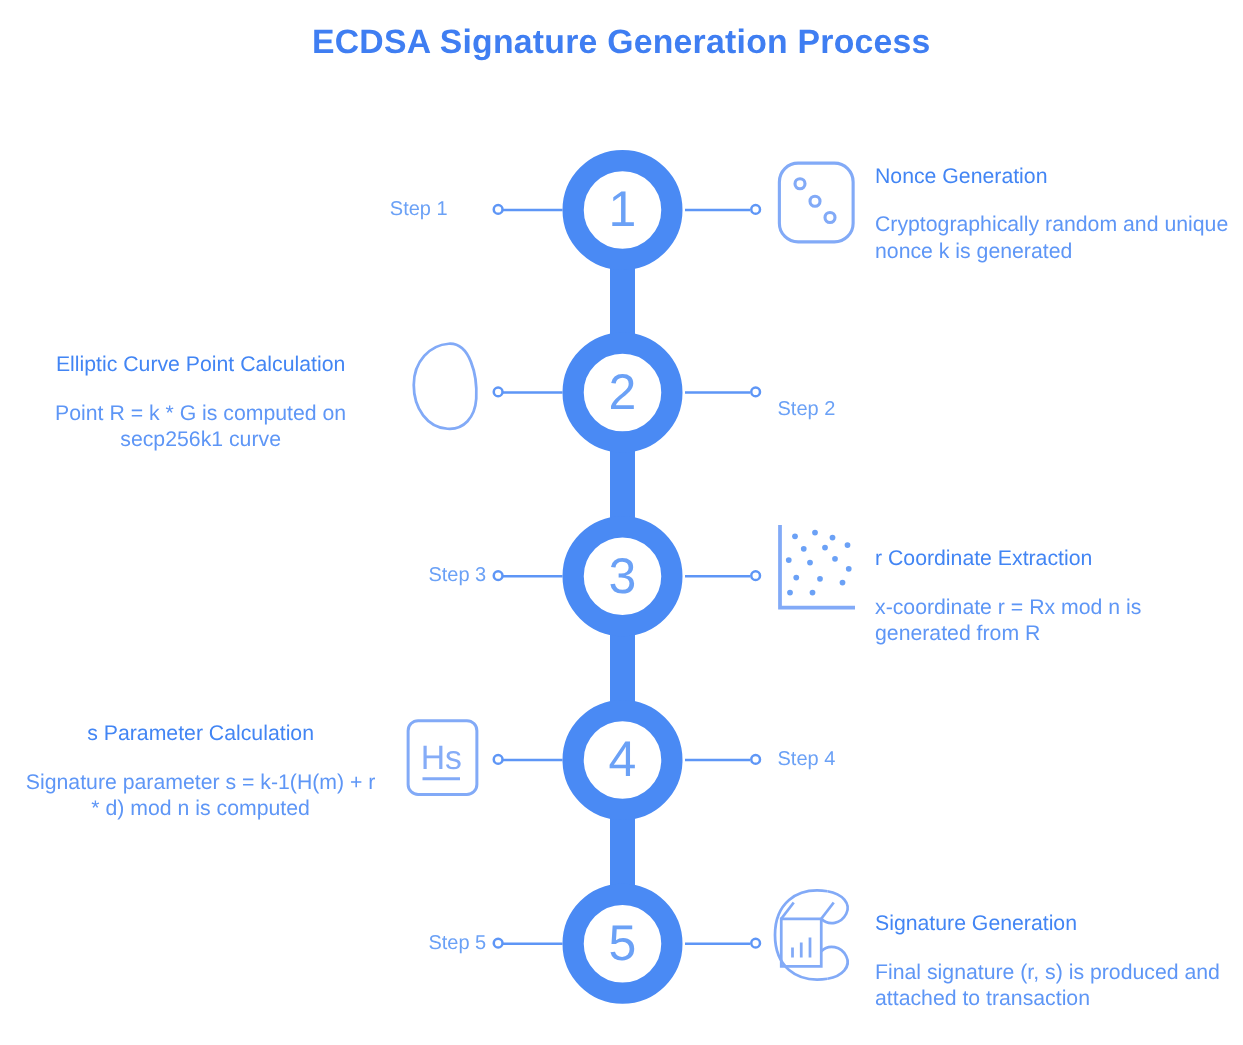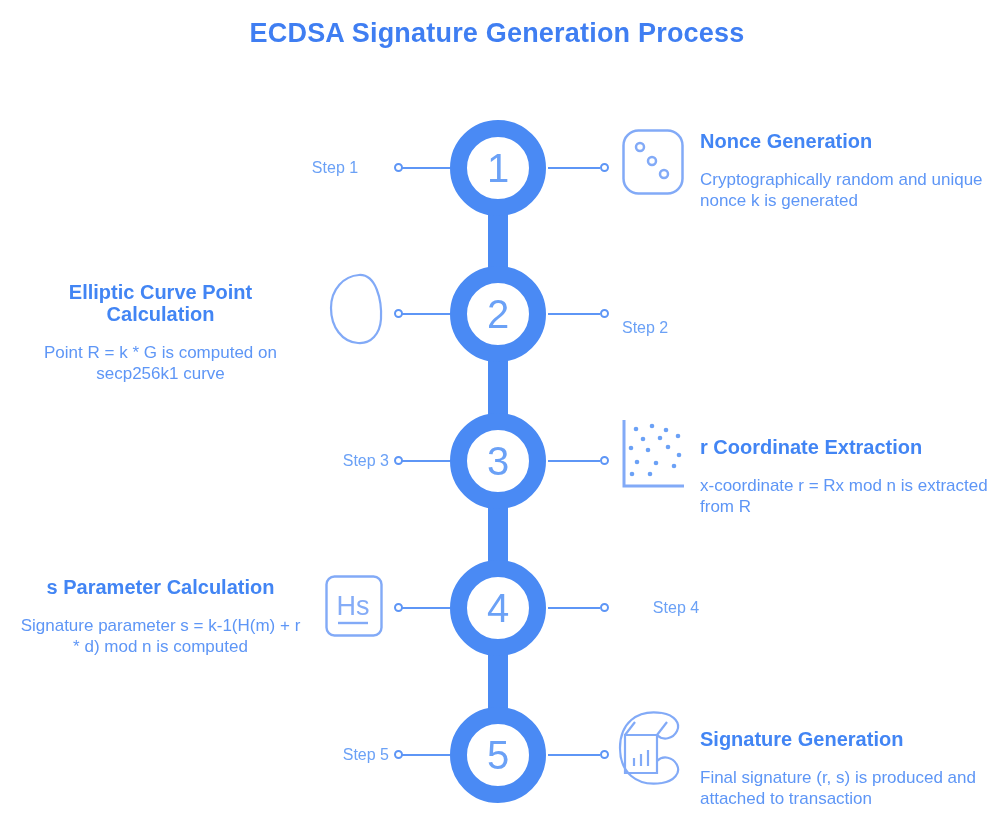--- a/index.html
+++ b/index.html
@@ -32,21 +32,21 @@
   .ring{
     position:absolute;width:9px;height:9px;border-radius:50%;
     border:2px solid #5e96f6;background:#fff;z-index:1;
   }
 
   .step-label{position:absolute;font-size:16px;color:var(--blue-light);line-height:20px;}
   .step-label.right-edge{left:281px;width:108px;text-align:right;}
   .step-label.left-edge{left:622px;width:108px;text-align:left;}
 
   .txt{position:absolute;}
-  .txt h3{font-size:20px;font-weight:bold;color:var(--blue-heading);margin:0 0 17px 0;line-height:22px;}
+  .txt h3{font-size:17px;font-weight:normal;color:var(--blue-heading);margin:0 0 17px 0;line-height:22px;}
   .txt p{font-size:17px;color:var(--blue-body);line-height:21px;}
   .txt.align-right{text-align:center;}
 
   .icon{position:absolute;}
   .icon svg{display:block;}
 </style>
 </head>
 <body>
 
 <div id="canvas">
@@ -122,31 +122,31 @@
         <circle cx="17" cy="45" r="2.3"></circle>
           <circle cx="36" cy="46" r="2.3"></circle>
         <circle cx="54" cy="49" r="2.3"></circle>
           <circle cx="12" cy="57" r="2.3"></circle>
         <circle cx="30" cy="57" r="2.3"></circle>
       </g>
     </svg>
   </div>
   <div class="txt" style="left:700px;top:436px;width:292px;">
     <h3>r Coordinate Extraction</h3>
-    <p>x-coordinate r = Rx mod n is extracted from R</p>
+    <p>x-coordinate r = Rx mod n is generated from R</p>
   </div>
 
   <div class="circle" style="top:560px;">
     <span class="num">4</span>
   </div>
   <div class="hline" style="left:402px;top:607px;width:48px;"></div>
   <div class="ring" style="left:394px;top:603px;"></div>
   <div class="hline" style="left:548px;top:607px;width:52px;"></div>
   <div class="ring" style="left:600px;top:603px;"></div>
-  <div class="step-label left-edge" style="top:598px;text-align:center;">Step 4</div>
+  <div class="step-label left-edge" style="top:598px;">Step 4</div>
   <div class="icon" style="left:323px;top:573px;">
     <svg width="62" height="66" viewBox="0 0 62 66" fill="none" stroke="#82aaf7" stroke-width="2.4">
       <rect x="3.5" y="3.5" width="55" height="59" rx="8"></rect>
       <text x="30" y="42" text-anchor="middle" stroke="none" fill="#85acf7" font-family="Liberation Sans, sans-serif" font-size="27">Hs</text>
       <path d="M15 50 H45"></path>
     </svg>
   </div>
   <div class="txt align-right" style="left:16px;top:576px;width:289px;">
     <h3>s Parameter Calculation</h3>
     <p>Signature parameter s = k-1(H(m) + r * d) mod n is computed</p>

